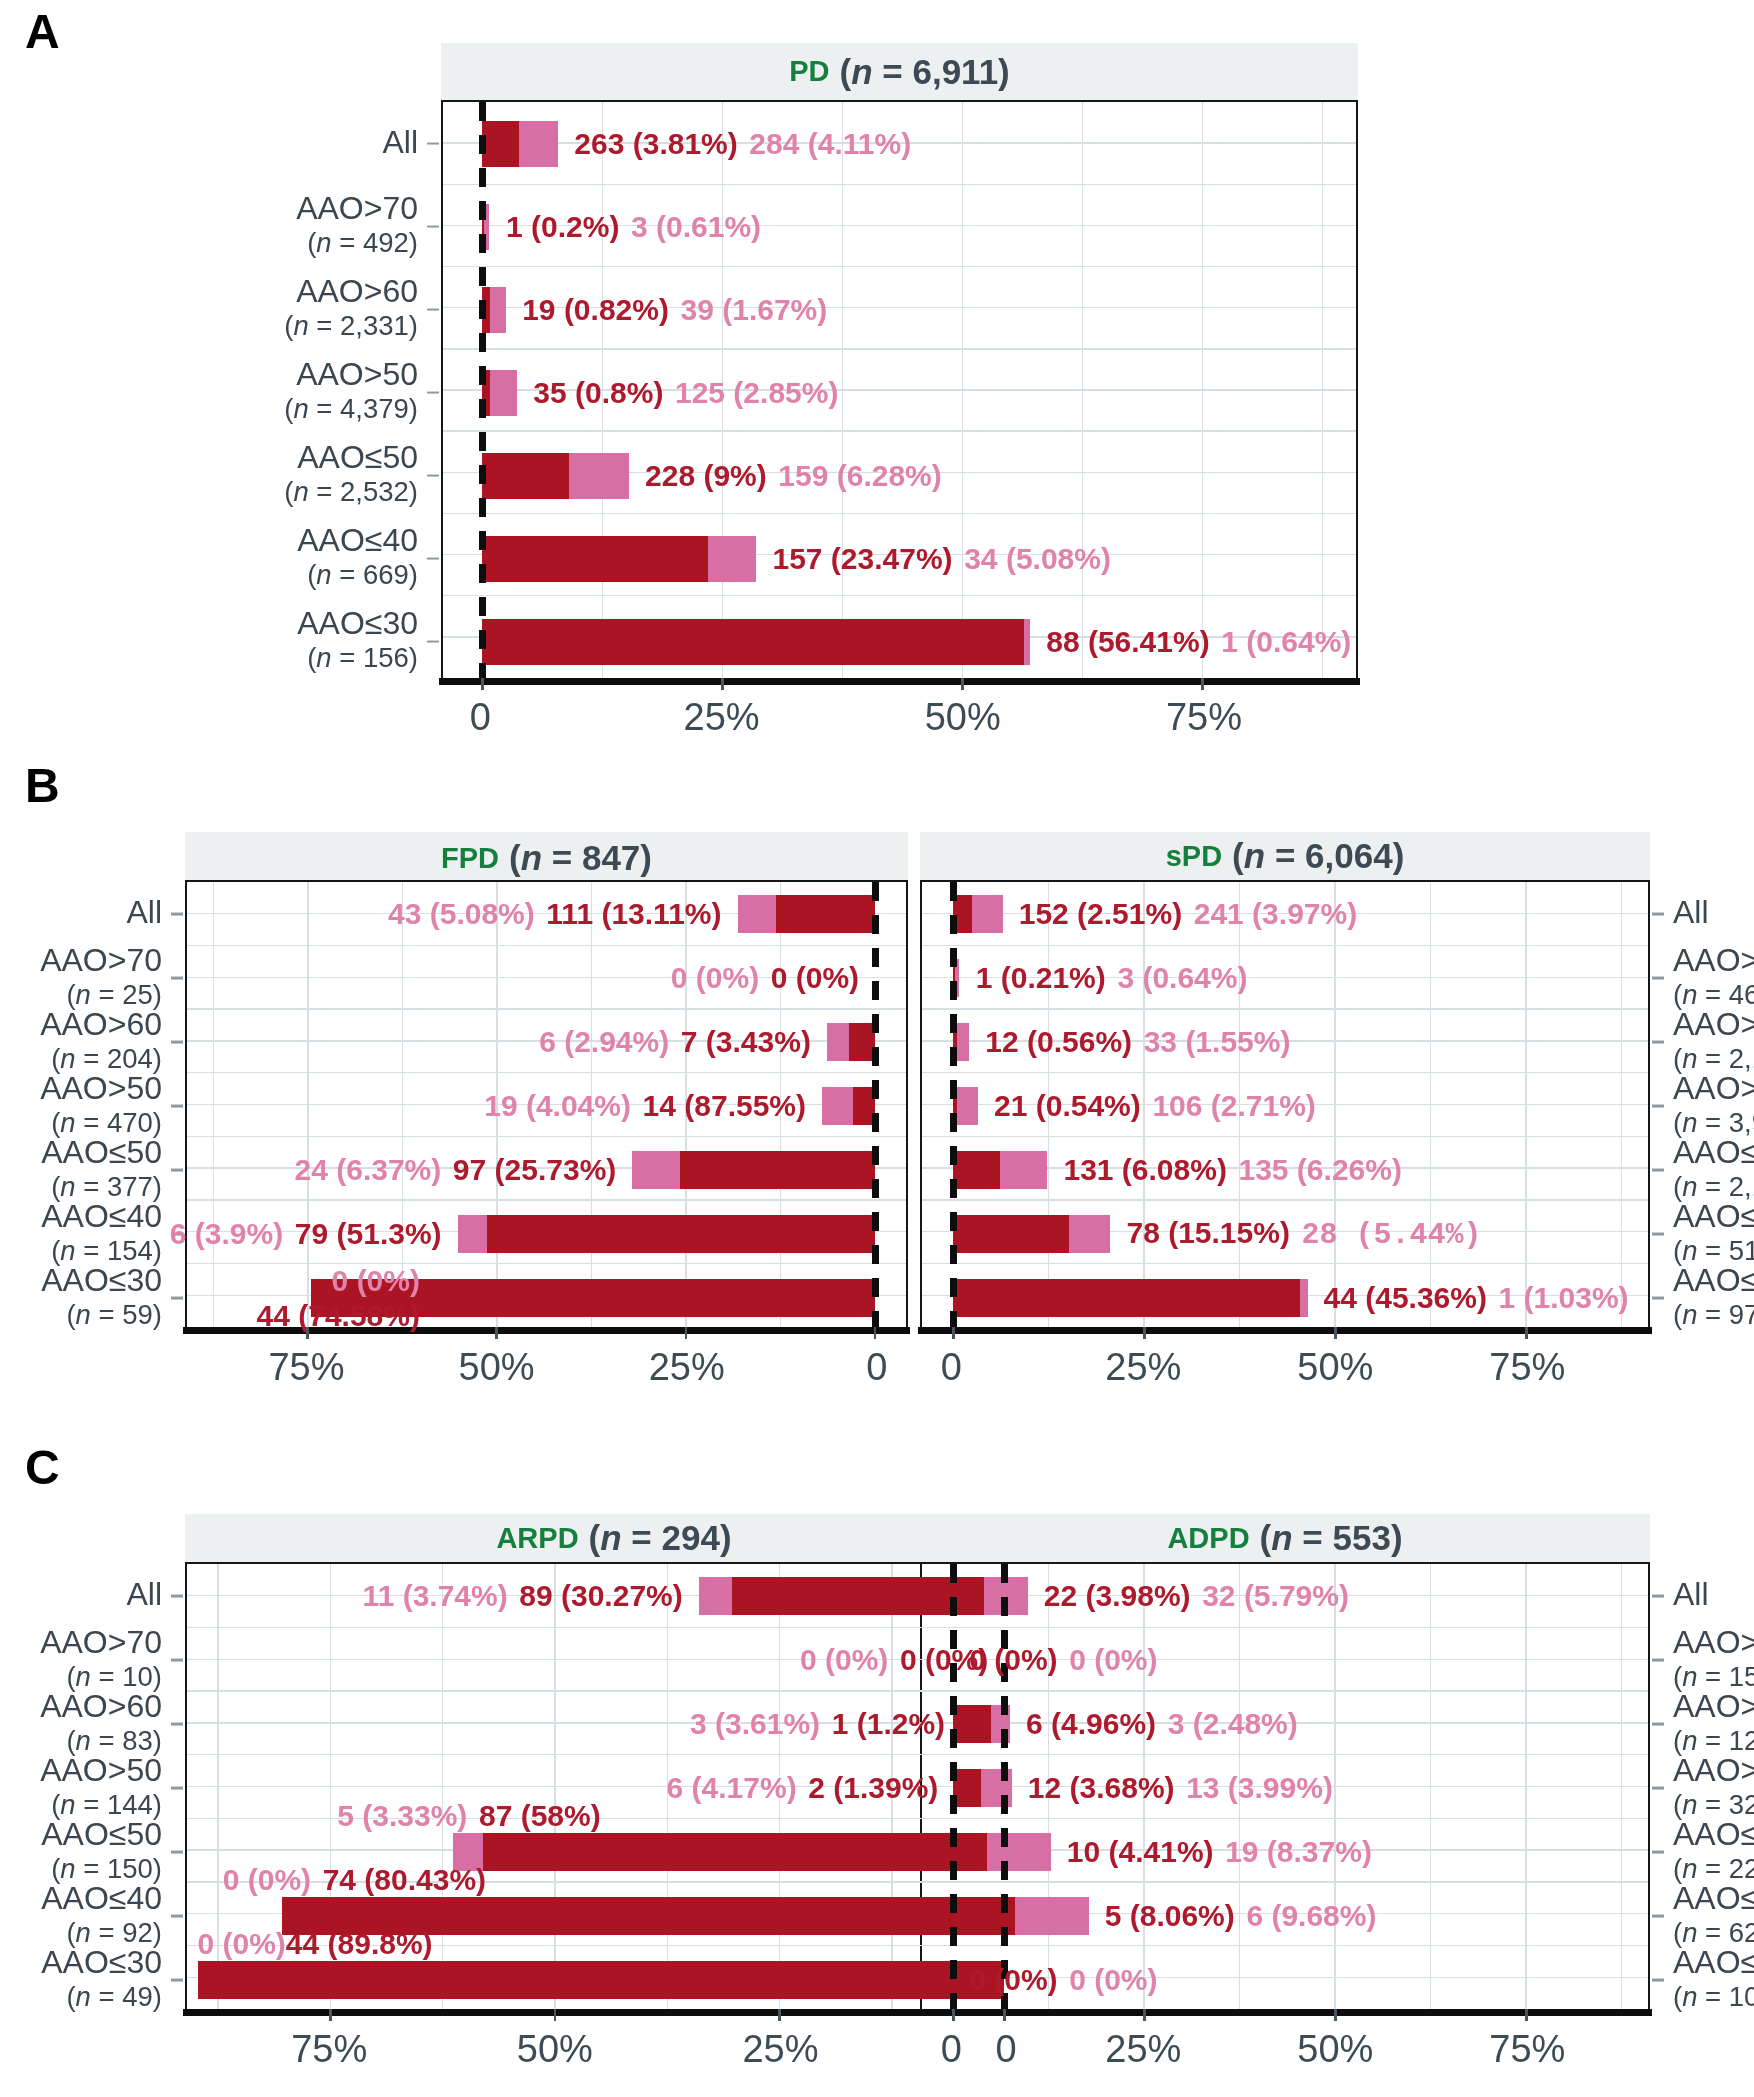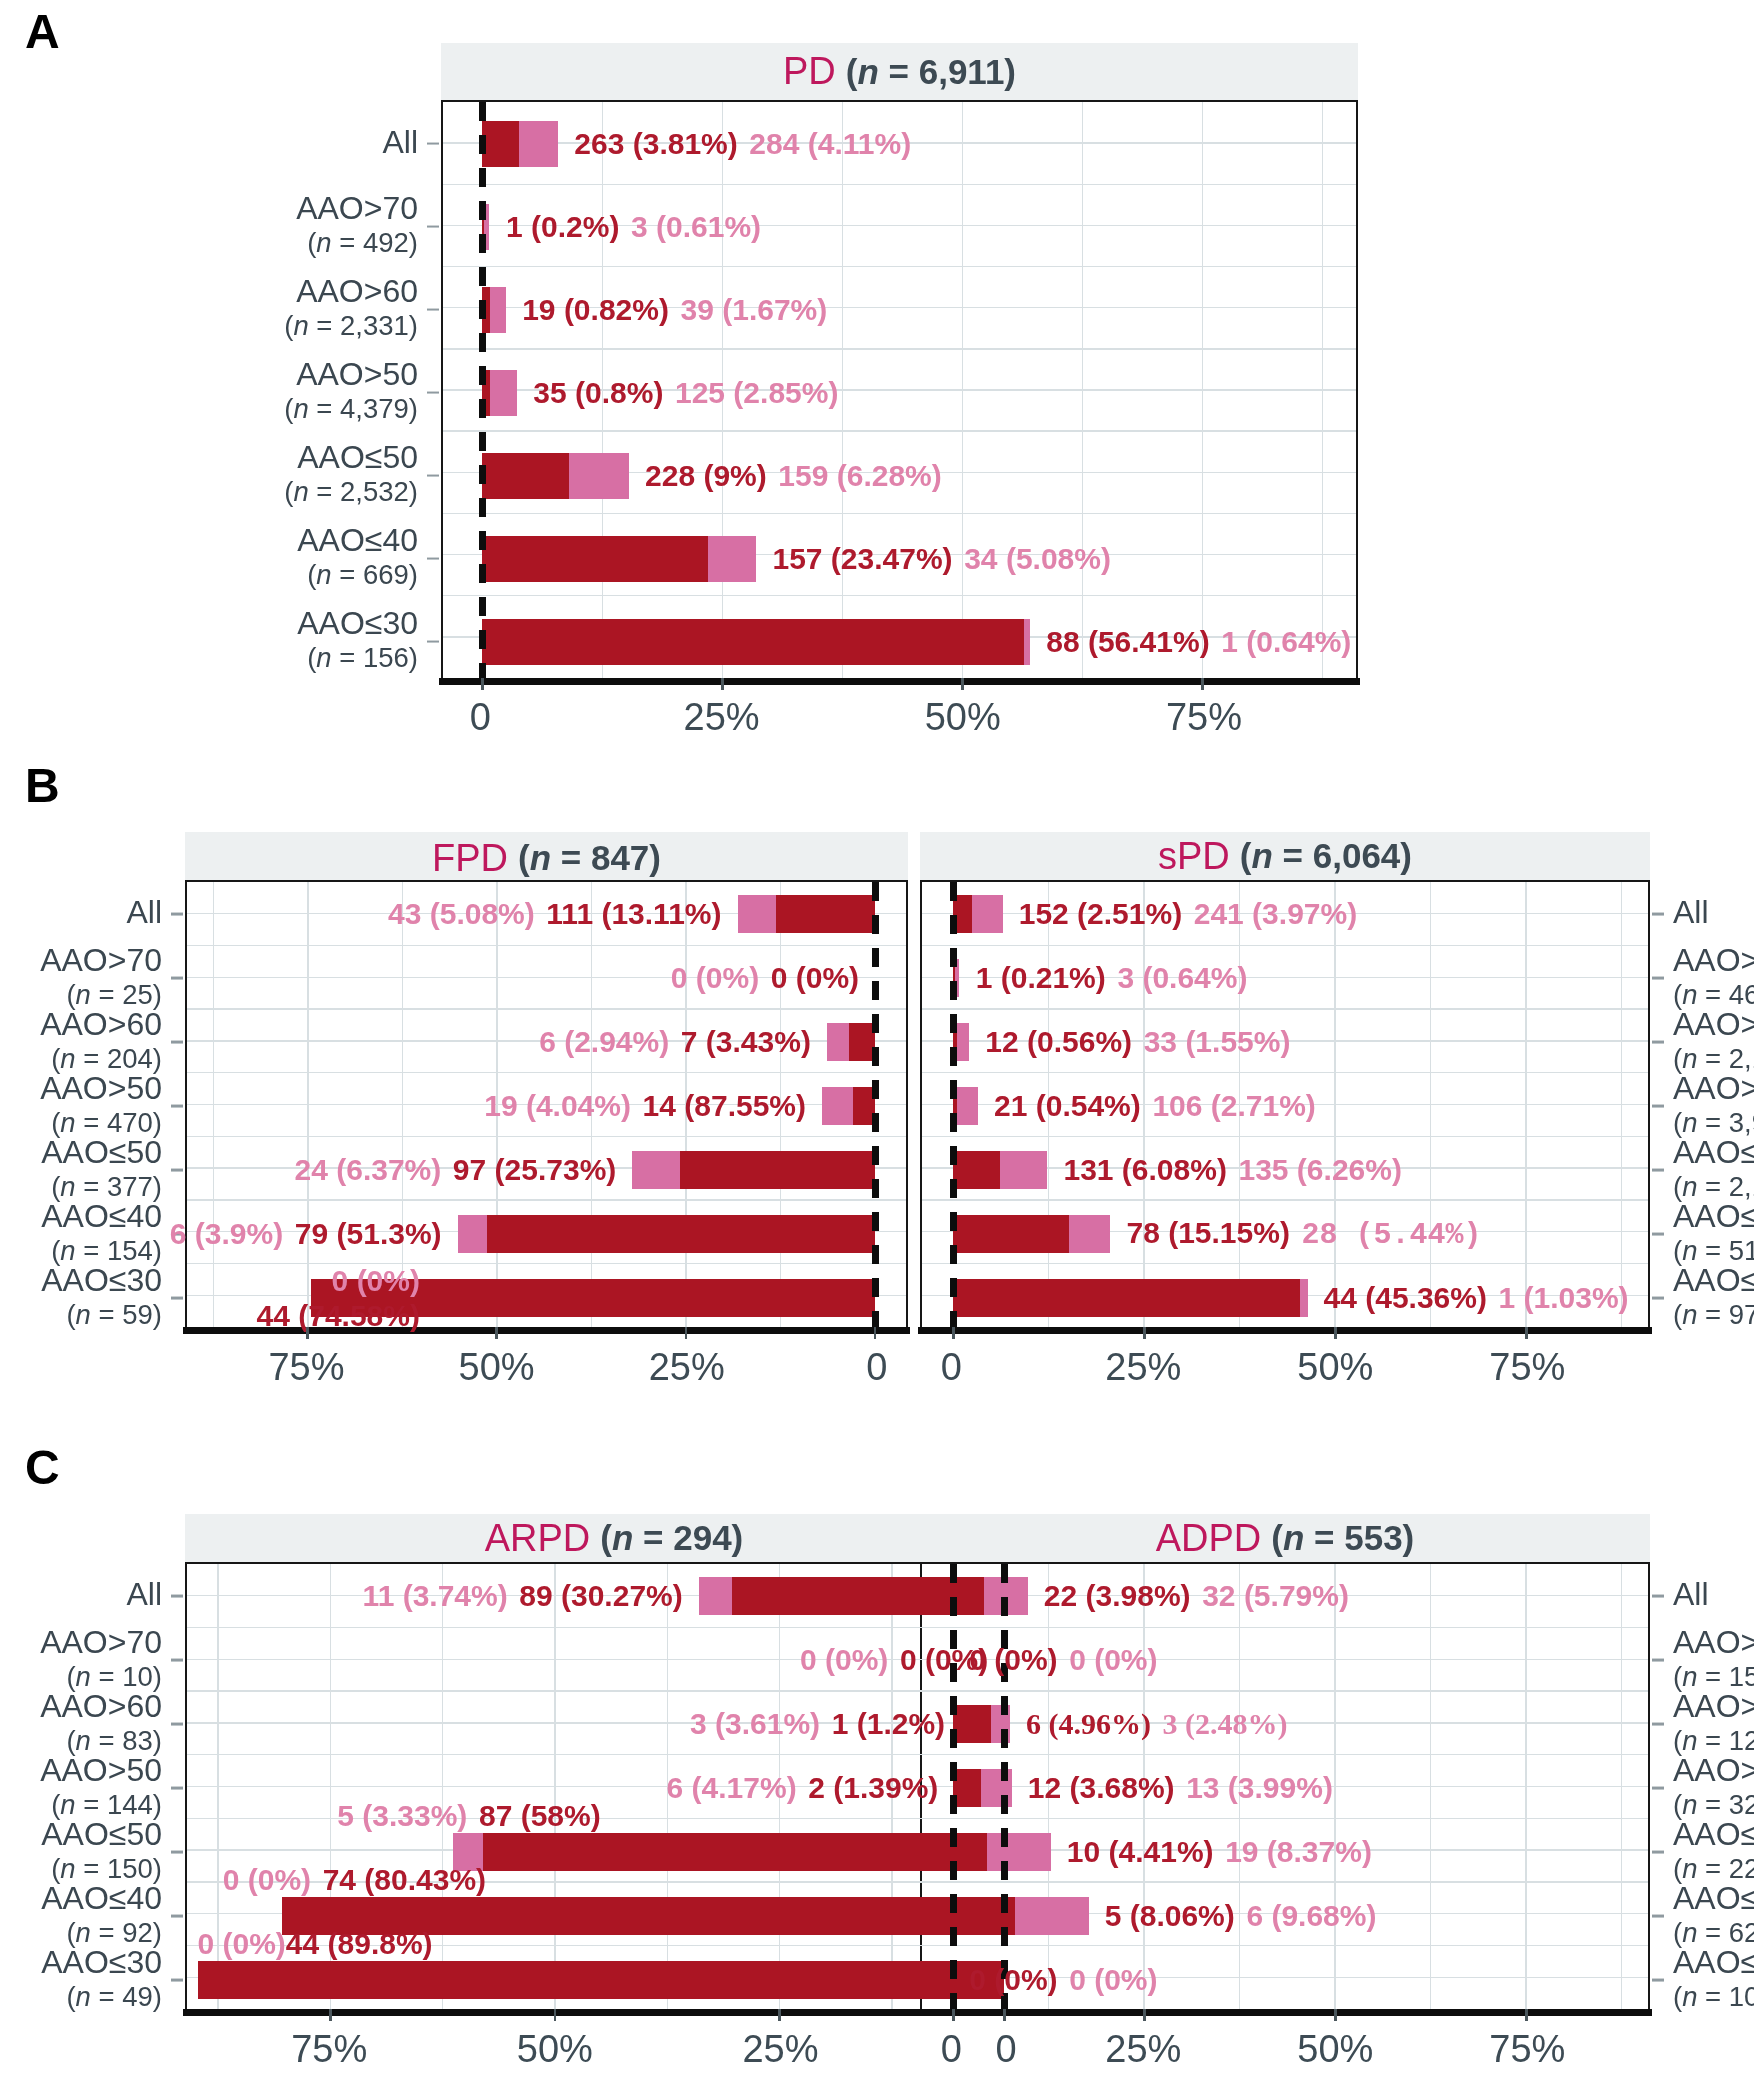--- a/index.html
+++ b/index.html
@@ -2,21 +2,21 @@
 <html style="font-size:11.6px"><head>
 <meta charset="utf-8">
 <style>
   html,body{margin:0;padding:0;background:#ffffff;}
   .canvas{position:relative;width:1755px;height:2097px;background:#ffffff;
           font-family:"Liberation Sans", sans-serif;color:#111;overflow:hidden;}
   .panel-letter{position:absolute;font-size:48px;font-weight:bold;color:#000;}
   .chart{position:absolute;}
   .band{position:absolute;left:0;top:0;width:100%;background:#edf0f1;
         display:flex;align-items:center;justify-content:center;white-space:nowrap;}
-  .band .t-main{font-weight:normal;font-size:38px;color:#be185d;}
+  .band .t-main{font-weight:bold;font-size:29px;color:#15803d;}
   .band .t-n{font-weight:bold;font-size:35px;color:#3d4a53;margin-left:10px;}
   .plot{position:absolute;left:0;width:100%;background:#fff;border:2.2px solid #161616;box-sizing:border-box;}
   .plot .axis-thick{position:absolute;left:-4.3px;right:-4.3px;bottom:-6.5px;height:6.5px;background:#0d0d0d;}
   .vgrid,.hgrid{position:absolute;background:#d8dfe2;z-index:1;}
   .vgrid{top:0;bottom:0;width:1.4px;}
   .hgrid{left:0;right:0;height:1.4px;}
   .zeroline{position:absolute;top:0;bottom:0;width:7.2px;z-index:5;
     background:repeating-linear-gradient(to bottom,#0d0d0d 0 19px,transparent 19px 33px);}
   .row{position:relative;width:100%;}
   .bar{position:absolute;top:50%;transform:translateY(-50%);display:flex;z-index:2;}
@@ -575,21 +575,21 @@
             <div class="bar" style="width: calc(10.278%); height: 38px; left: 4.3%;">
               <div class="seg" style="background: rgb(171, 21, 35); flex-grow: 3.98;"></div>
               <div class="seg" style="background: rgb(215, 111, 164); flex-grow: 5.79;"></div>
             </div>
             <div class="vals" style="left: calc(14.578% + 16px);"><span class="v-dark" style="color: rgb(174, 26, 45);">22 (3.98%)</span><span class="v-pink" style="color: rgb(224, 131, 171);">32 (5.79%)</span></div>
           </div>
           <div class="row" style="height: 64px;">
             <div class="cat-tick" style="right: -16px;"></div>
             <div class="vals" style="left: calc(4.3% + 16px);"><span class="v-dark" style="color: rgb(174, 26, 45);">0 (0%)</span><span class="v-pink" style="color: rgb(224, 131, 171);">0 (0%)</span></div>
           </div>
-          <div class="row" style="height: 64px; font-family: Liberation Serif, serif;">
+          <div class="row" style="height: 64px;">
             <div class="cat-tick" style="right: -16px;"></div>
             <div class="bar" style="width: calc(7.82688%); height: 38px; left: 4.3%;">
               <div class="seg" style="background: rgb(171, 21, 35); flex-grow: 4.96;"></div>
               <div class="seg" style="background: rgb(215, 111, 164); flex-grow: 2.48;"></div>
             </div>
             <div class="vals" style="left: calc(12.1269% + 16px);"><span class="v-dark" style="color: rgb(174, 26, 45);">6 (4.96%)</span><span class="v-pink" style="color: rgb(224, 131, 171);">3 (2.48%)</span></div>
           </div>
           <div class="row" style="height: 64px;">
             <div class="cat-tick" style="right: -16px;"></div>
             <div class="bar" style="width: calc(8.06884%); height: 38px; left: 4.3%;">

